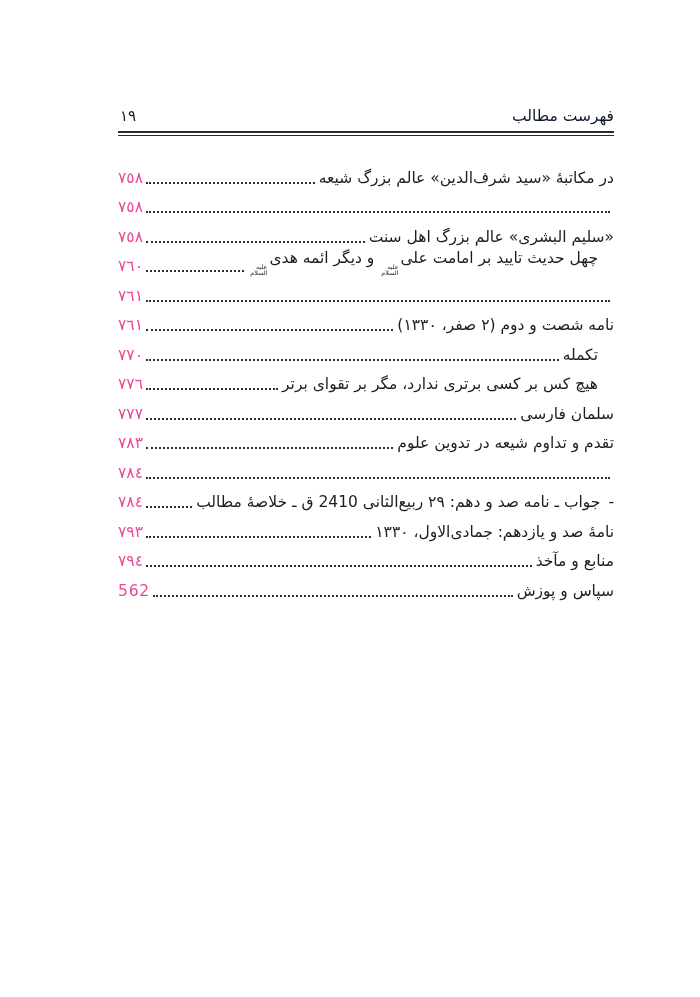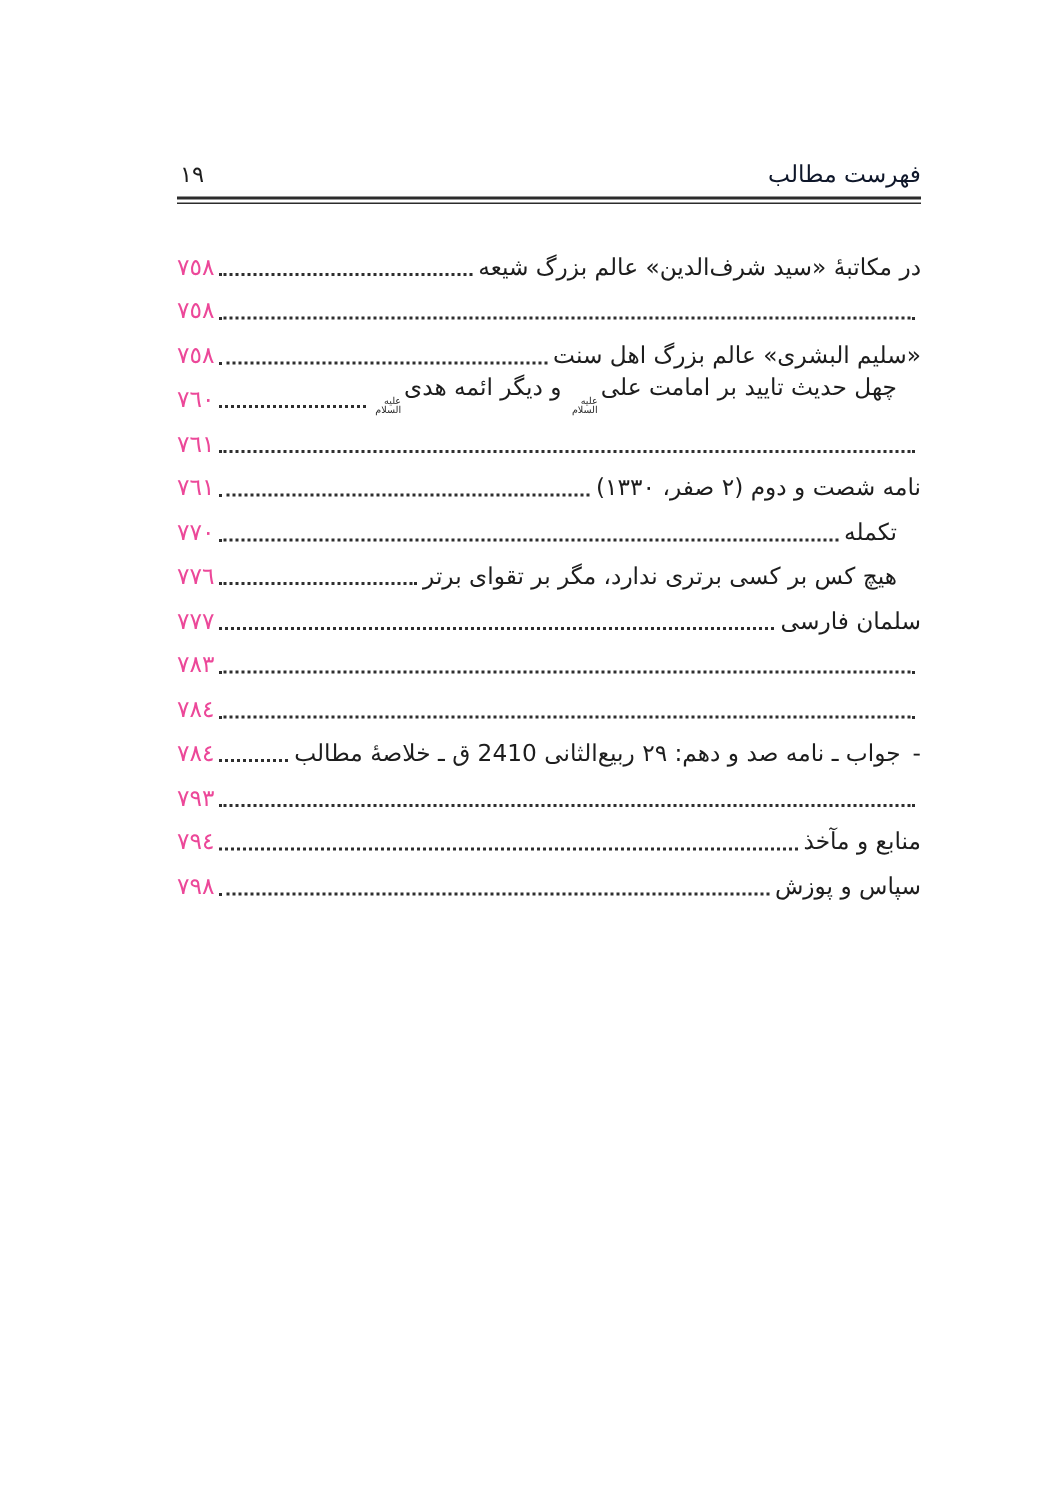--- a/index.html
+++ b/index.html
@@ -160,48 +160,50 @@
         <span class="toc-page">٧٧٦</span>
       </div>
 
       <div class="toc-row">
         <span class="toc-title">سلمان فارسی</span>
         <span class="leader"></span>
         <span class="toc-page">٧٧٧</span>
       </div>
 
       <div class="toc-row">
+        <span class="toc-title">تقدم و تداوم شیعه در تدوین علوم</span>
         <span class="leader"></span>
         <span class="toc-page">٧٨٣</span>
       </div>
 
       <div class="toc-row">
         <span class="leader"></span>
         <span class="toc-page">٧٨٤</span>
       </div>
 
       <div class="toc-row">
         <span class="dash-prefix">-</span>
         <span class="toc-title">جواب ـ نامه صد و دهم: ٢٩ ربیع‌الثانی 2410 ق ـ خلاصهٔ مطالب</span>
         <span class="leader"></span>
         <span class="toc-page">٧٨٤</span>
       </div>
 
       <div class="toc-row">
+        <span class="toc-title">نامهٔ صد و یازدهم: جمادی‌الاول، ١٣٣٠</span>
         <span class="leader"></span>
         <span class="toc-page">٧٩٣</span>
       </div>
 
       <div class="toc-row">
         <span class="toc-title">منابع و مآخذ</span>
         <span class="leader"></span>
         <span class="toc-page">٧٩٤</span>
       </div>
 
       <div class="toc-row">
         <span class="toc-title">سپاس و پوزش</span>
         <span class="leader"></span>
-        <span class="toc-page">٧٩٨</span>
+        <span class="toc-page">562</span>
       </div>
 
     </div>
   </div>
 </div>
 
 </body></html>

